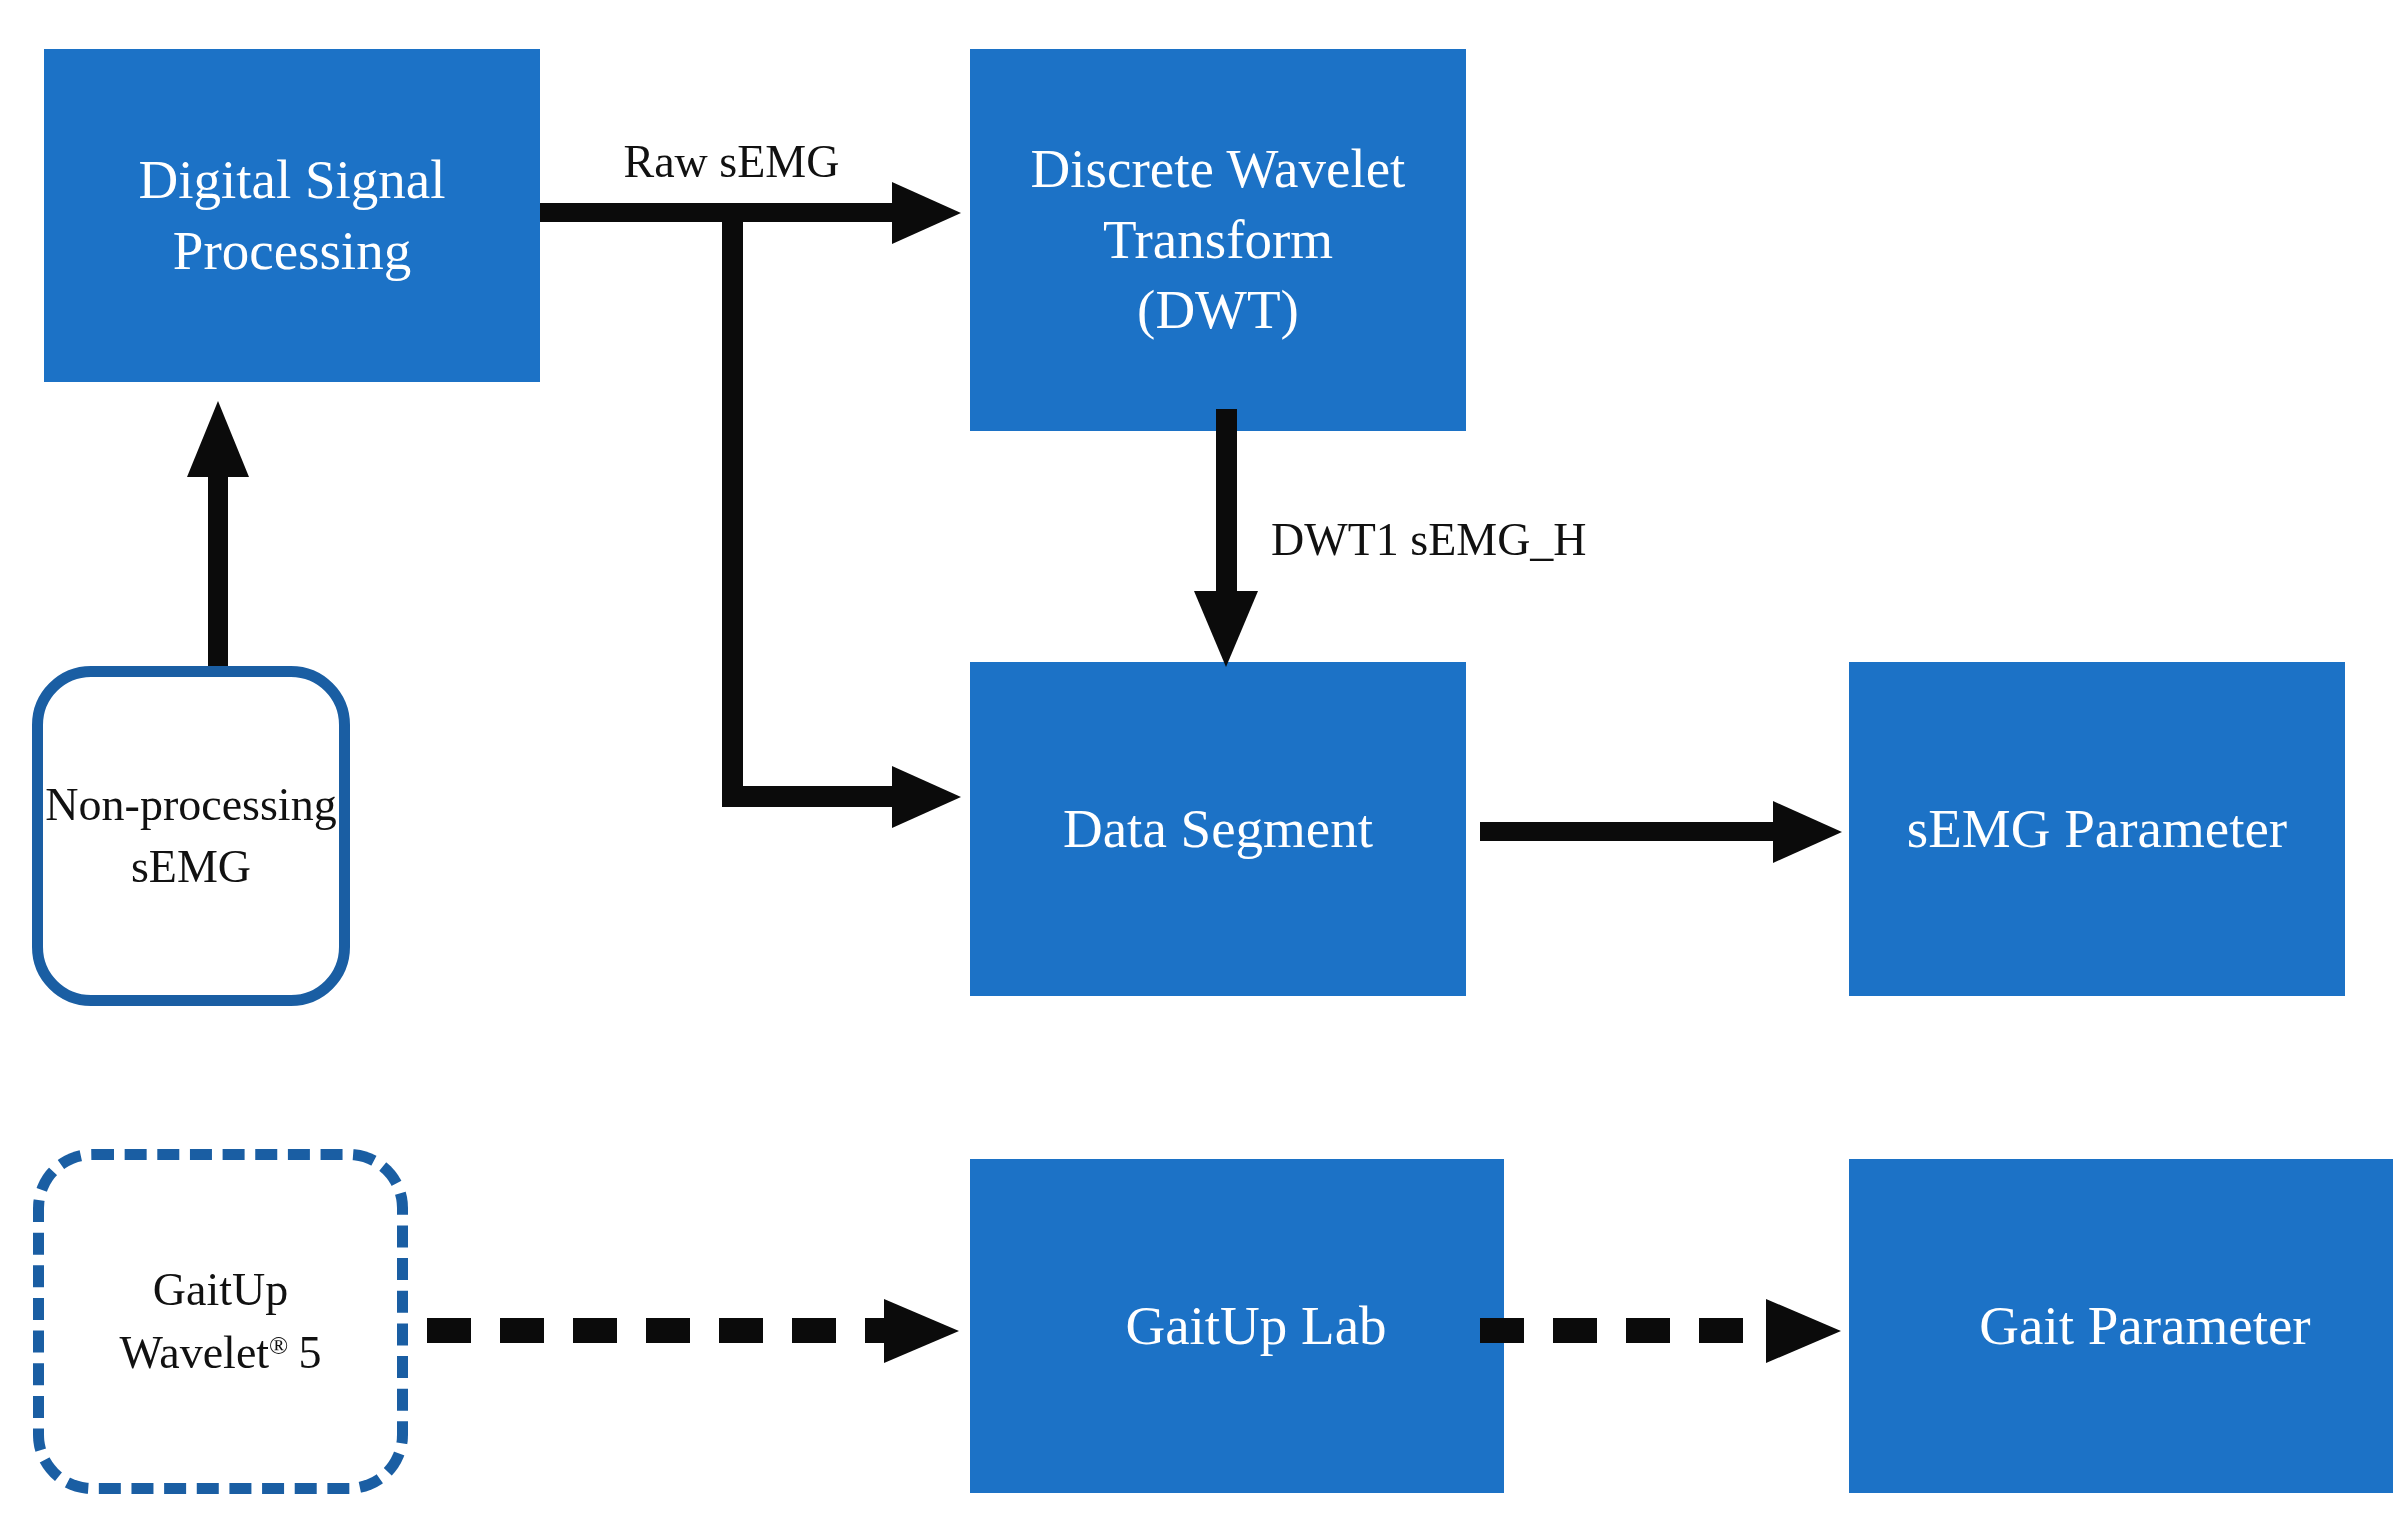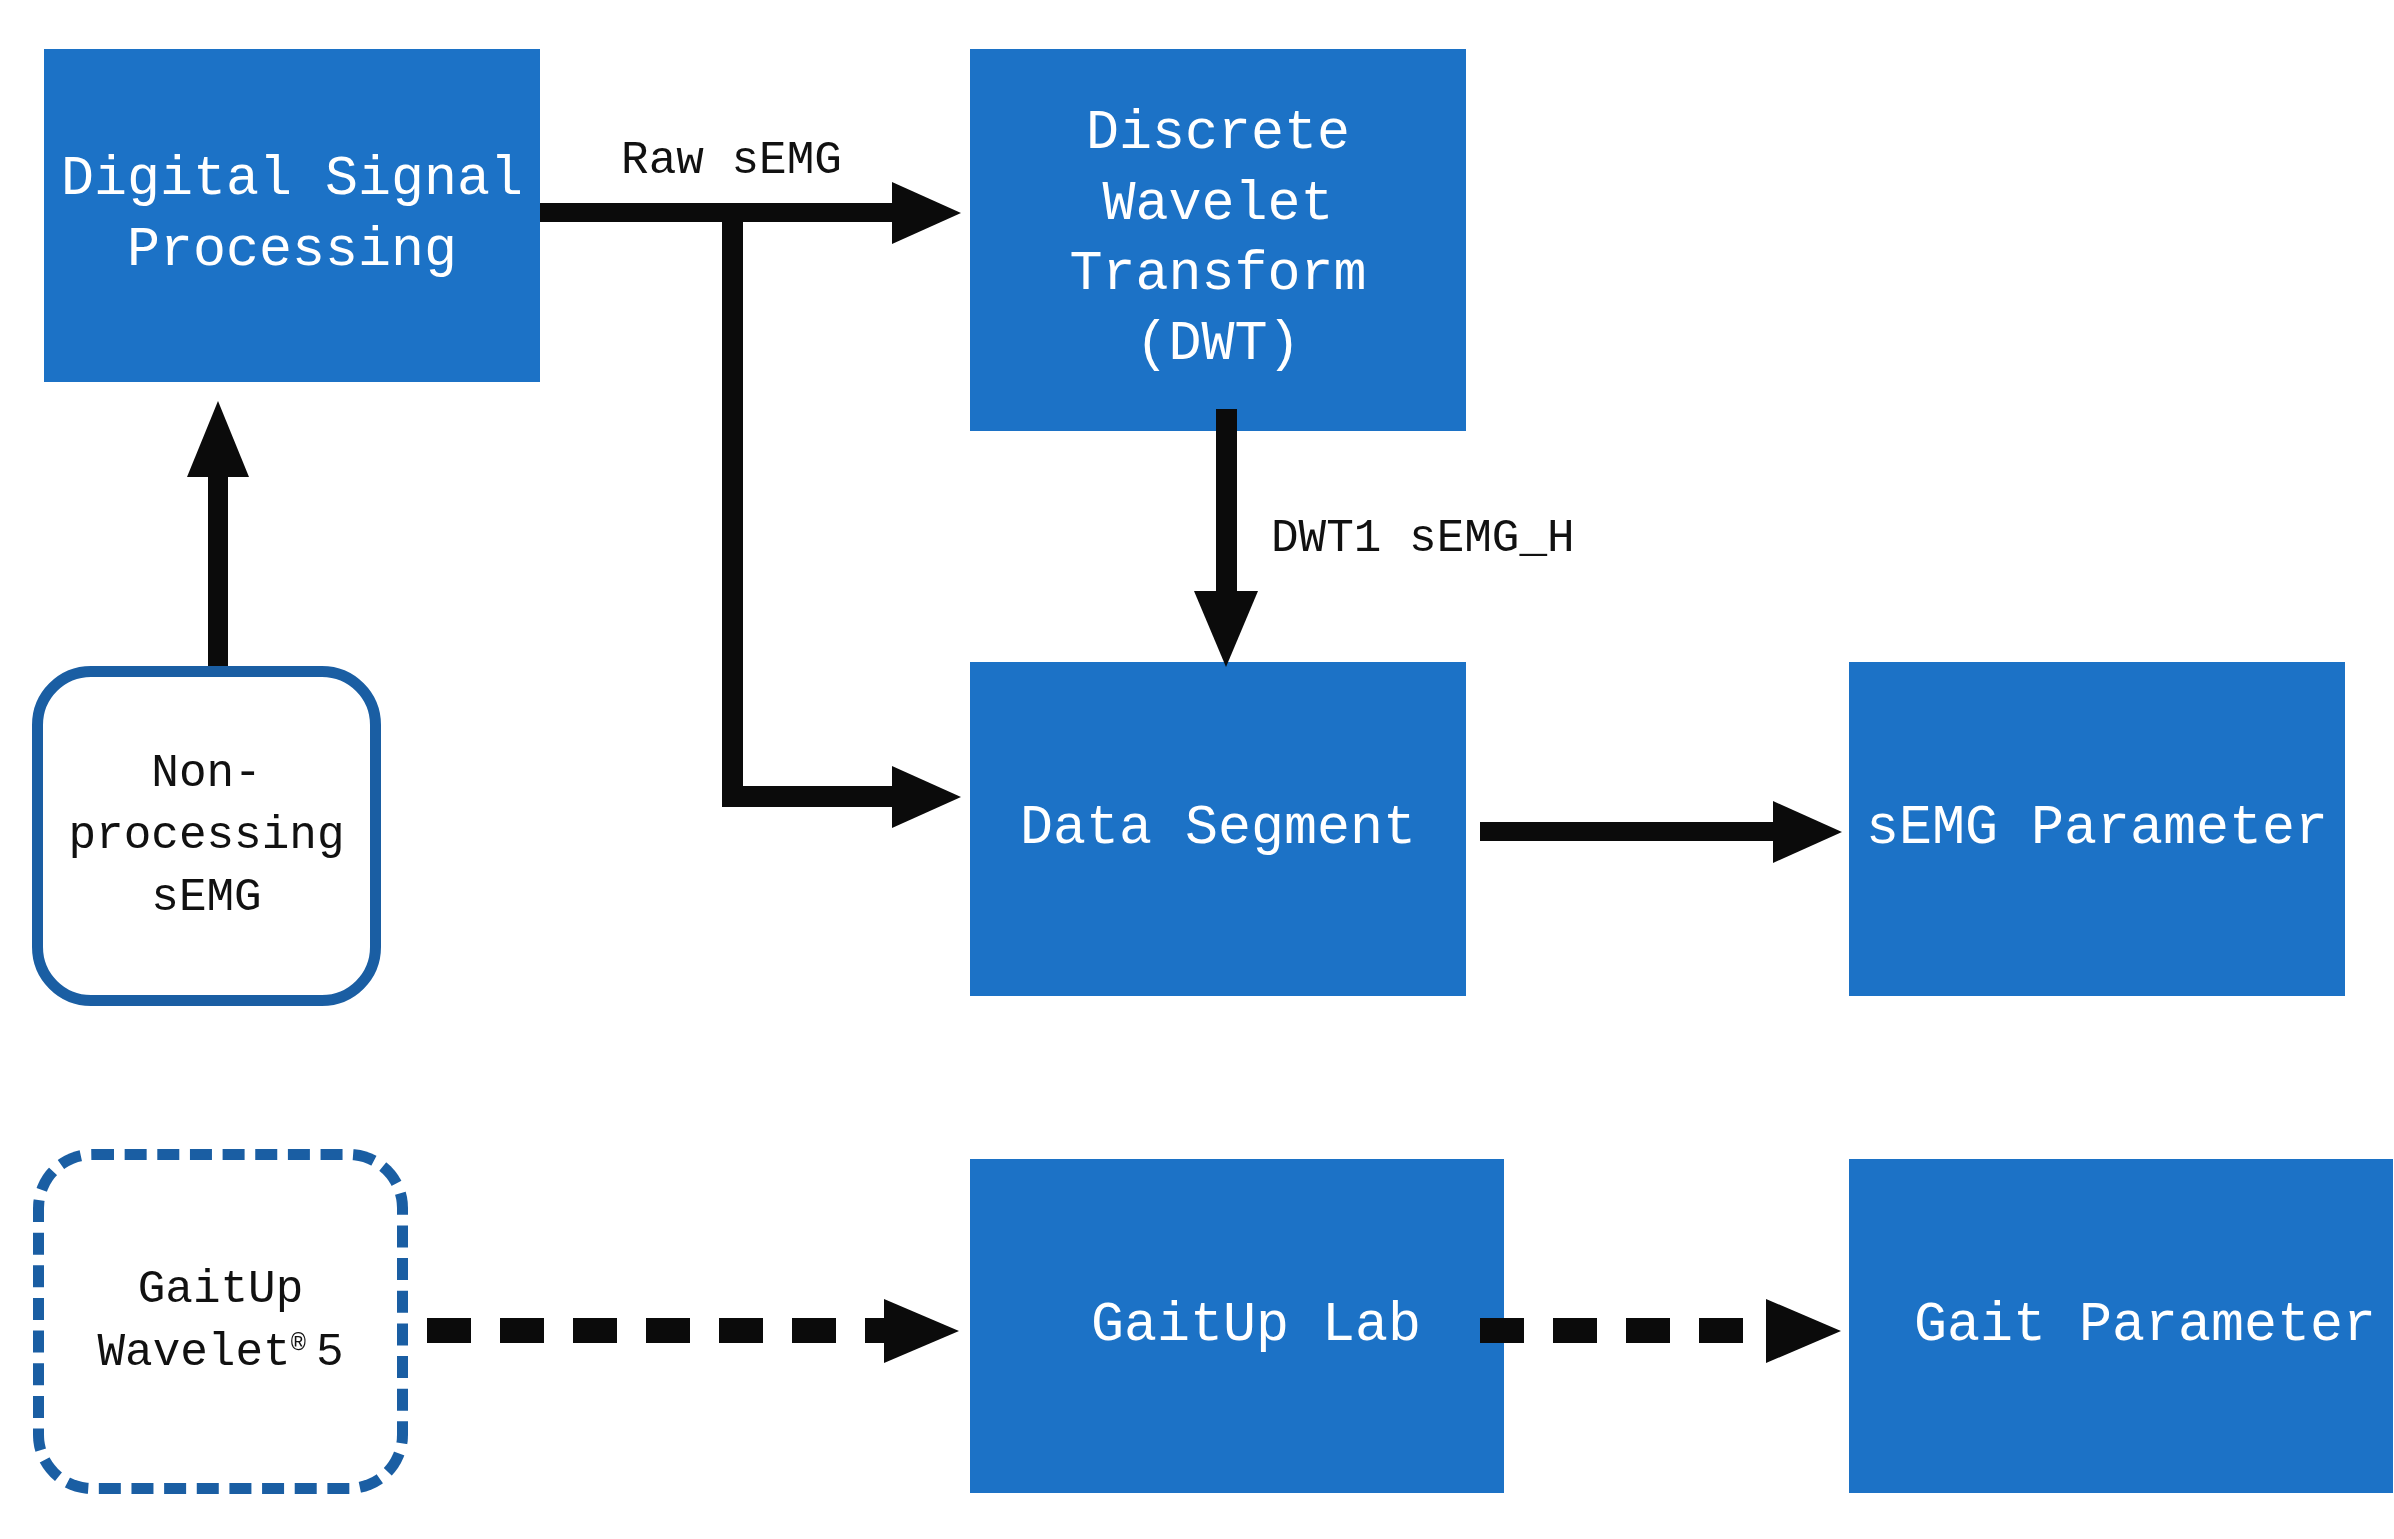--- a/index.html
+++ b/index.html
@@ -5,21 +5,21 @@
   html, body {
     margin: 0;
     padding: 0;
     background: #ffffff;
   }
   .canvas {
     position: relative;
     width: 2395px;
     height: 1540px;
     background: var(--background, #ffffff);
-    font-family: Liberation Mono, monospace;
+    font-family: Liberation Serif, serif;
     overflow: hidden;
   }
   
   .box {
     position: absolute;
     background: var(--box-fill, #1C72C6);
     color: var(--box-text, #ffffff);
     display: flex;
     align-items: center;
     justify-content: center;
@@ -116,21 +116,21 @@
   </div>
 
   <div class="box" style="left:970px; top:1159px; width:496px; height:334px;padding-left:38px;">
     <span class="box-label">GaitUp Lab</span>
   </div>
 
   <div class="box" style="left:1849px; top:1159px; width:496px; height:334px;padding-left:48px;">
     <span class="box-label">Gait Parameter</span>
   </div>
 
-  <div class="obox" style="left:32px; top:666px; width:349px; height:340px;">
+  <div class="obox" style="left:32px; top:666px; width:318px; height:340px;">
     <span class="box-label">Non-processing
 sEMG</span>
   </div>
 
   <div class="obox dashed" style="left:33px; top:1149px; width:375px; height:345px;">
     <span>GaitUp</span>
     <span>
       <span>Wavelet</span><span class="reg-mark">®</span><span class="num-after">5</span>
     </span>
   </div>

